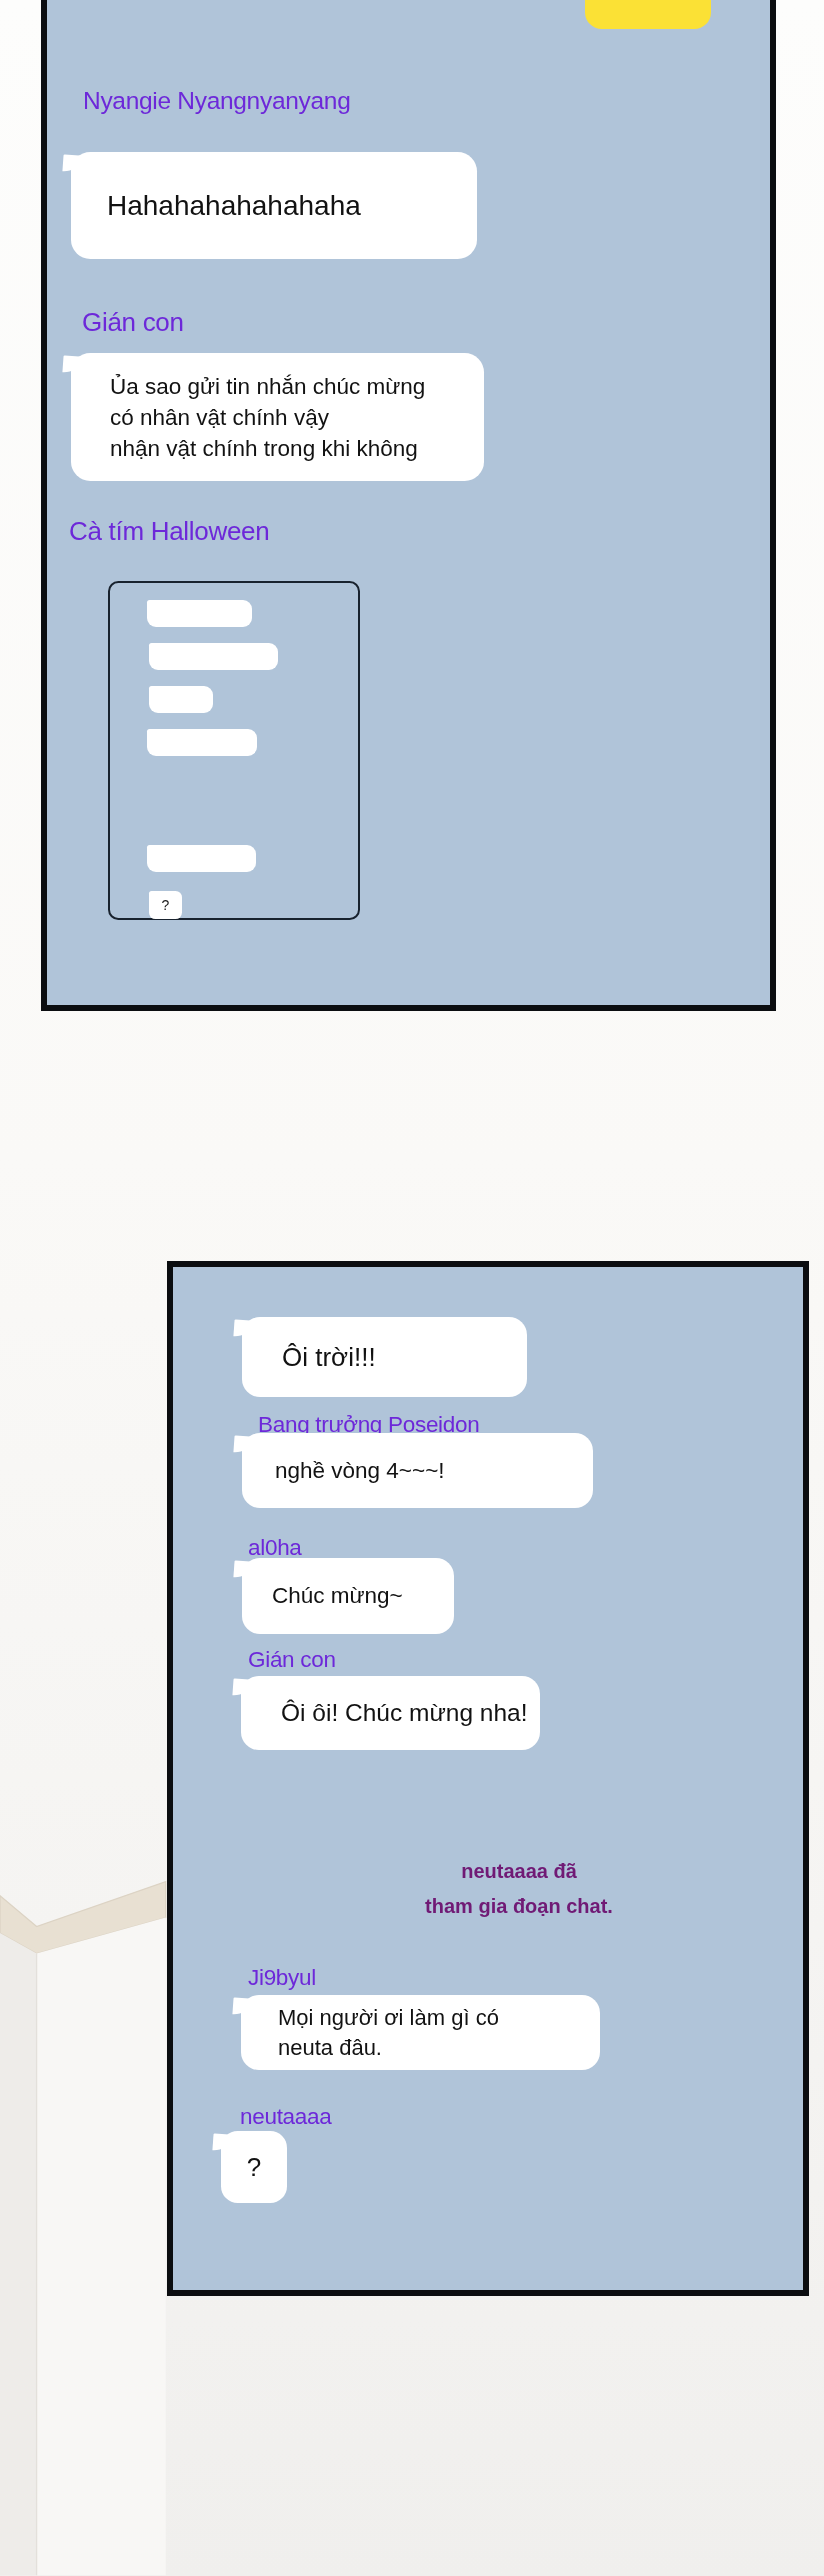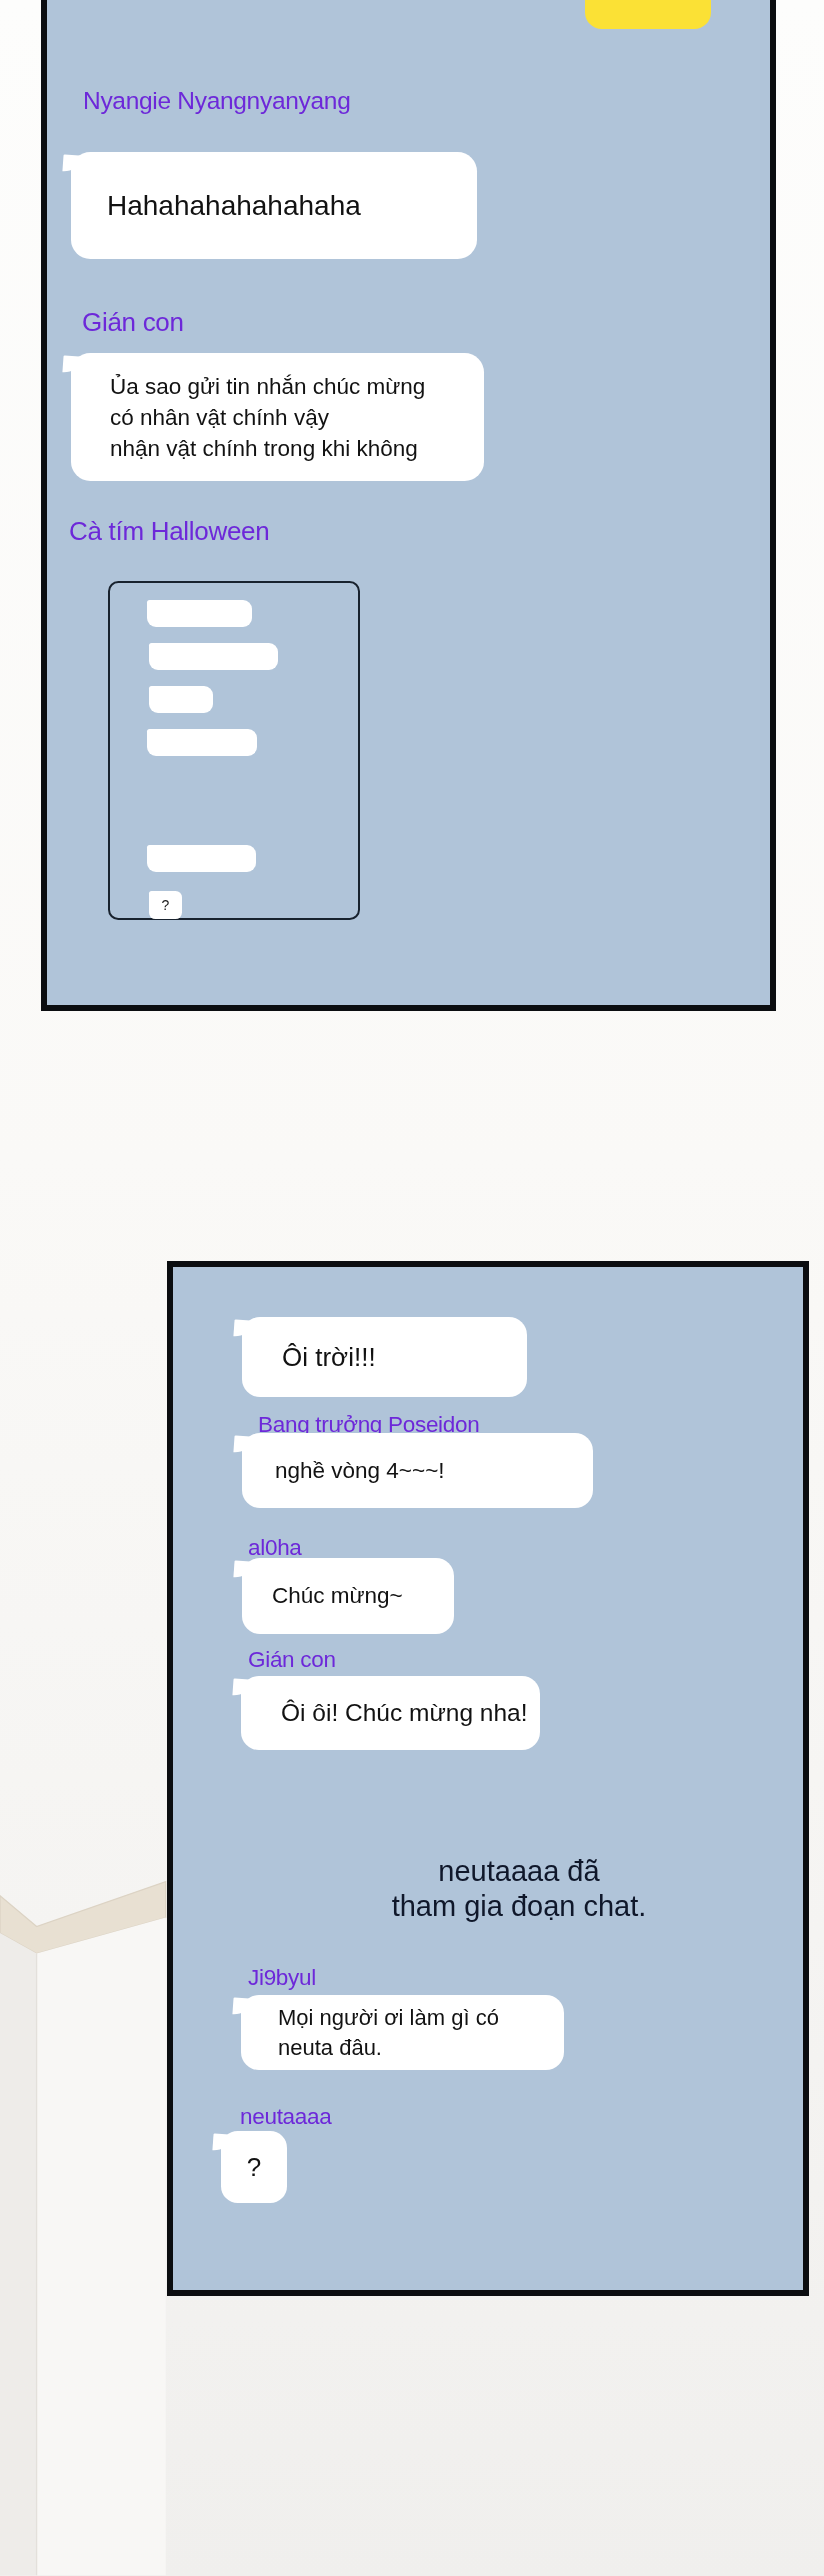--- a/index.html
+++ b/index.html
@@ -42,21 +42,21 @@
   .redacted-box {
     position:absolute; border:2.6px solid #18222e; border-radius:10.3px;
   }
   .bar {
     position:absolute; background:#ffffff; border-radius:2.6px 9px 9px 9px;
   }
   .mini-bubble {
     position:absolute; background:#ffffff; display:flex; align-items:center; justify-content:center;
     color:#1a1a1a;
   }
-  .sys-text { text-align:center; font-size:29px; line-height:35px; color:#0f172a; }
+  .sys-text { text-align:center; font-size:20px; line-height:35px; color:#701a75;font-weight:bold; }
   .sys-text span { display:block; }
 </style>
 </head>
 <body>
 
 <div class="page">
 
   <svg class="bgart" width="167" height="708" viewBox="0 0 260 1100">
     <polygon points="0,42 57,90 258,20 258,76 57,132 0,100" fill="#e8e0d2" stroke="#dcd3c4" stroke-width="2"></polygon>
     <polygon points="0,100 57,132 57,1100 0,1100" fill="#eeece9"></polygon>
@@ -126,21 +126,21 @@
       <span>Ôi ôi! Chúc mừng nha!</span>
     </div>
 
     <div class="sys-text abs" style="left:185px; top:587px; width:322px;">
       <span>neutaaaa đã</span>
       <span>tham gia đoạn chat.</span>
     </div>
 
     <div class="sender abs" style="left:75px; top:698px;">Ji9byul</div>
 
-    <div class="bubble multiline" style="left:68px; top:728px; width:323px; height:75px; font-size:22px; line-height:30px; padding-left:37px; border-radius:18px;">
+    <div class="bubble multiline" style="left:68px; top:728px; width:359px; height:75px; font-size:22px; line-height:30px; padding-left:37px; border-radius:18px;">
       <div>
         <span>Mọi người ơi làm gì có</span>
         <span>neuta đâu.</span>
       </div>
     </div>
 
     <div class="sender abs" style="left:67px; top:837px;">neutaaaa</div>
 
     <div class="bubble" style="left:48px; top:864px; width:66px; height:72px; font-size:26px; justify-content:center; border-radius:16.7px;">
       <span>?</span>

